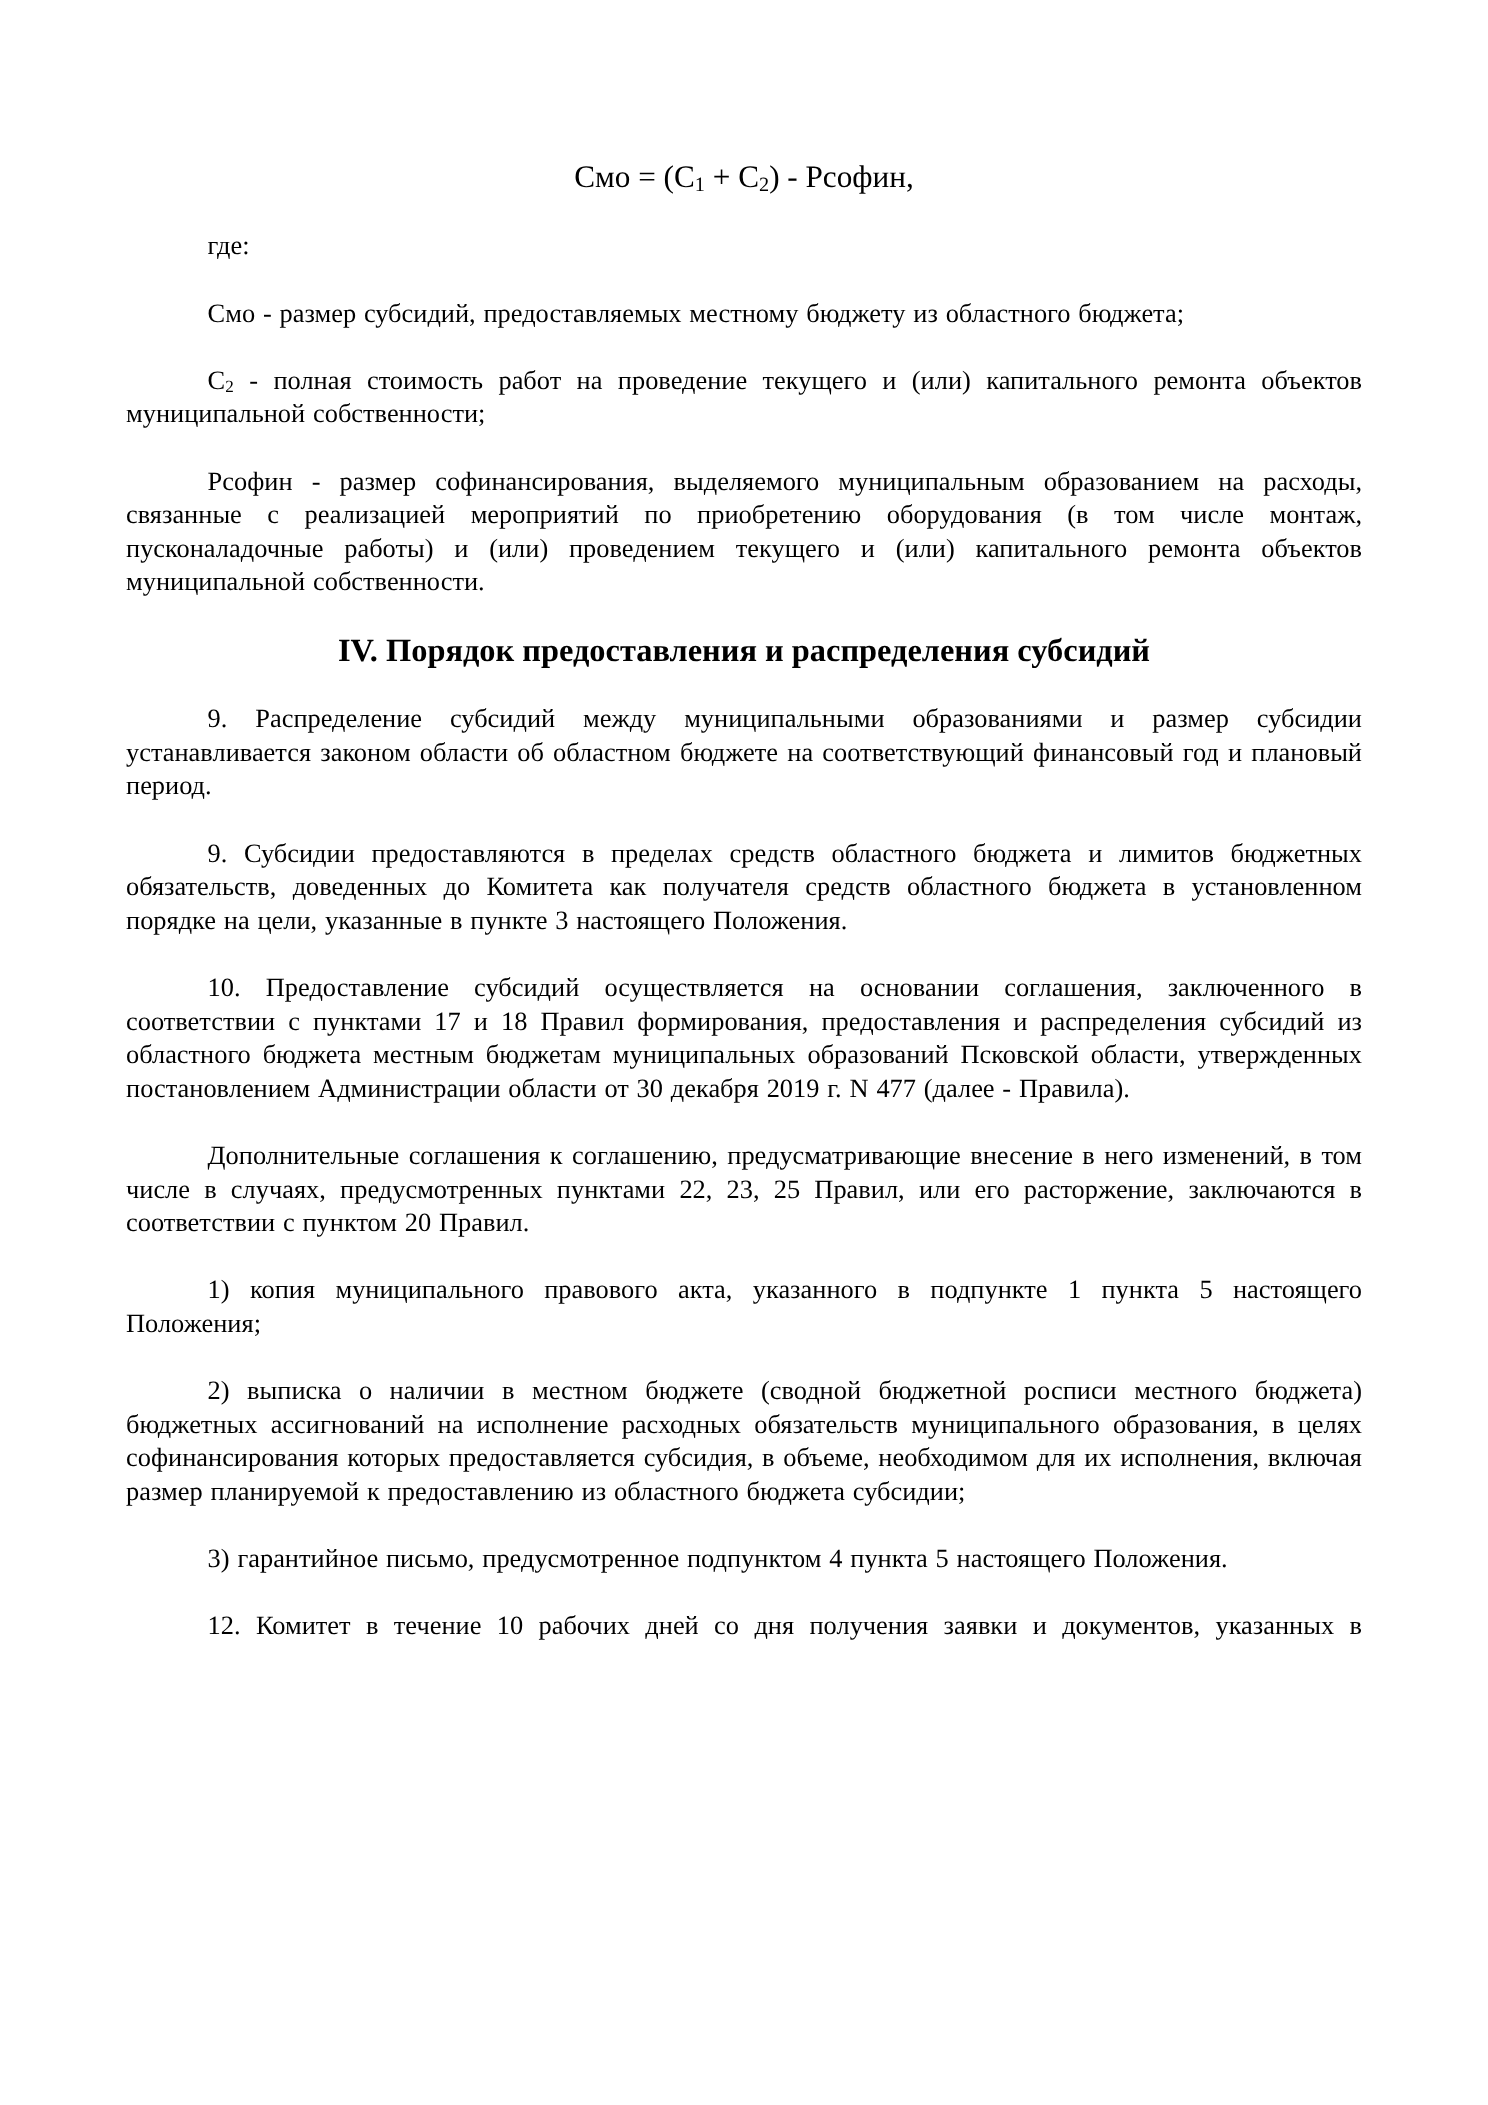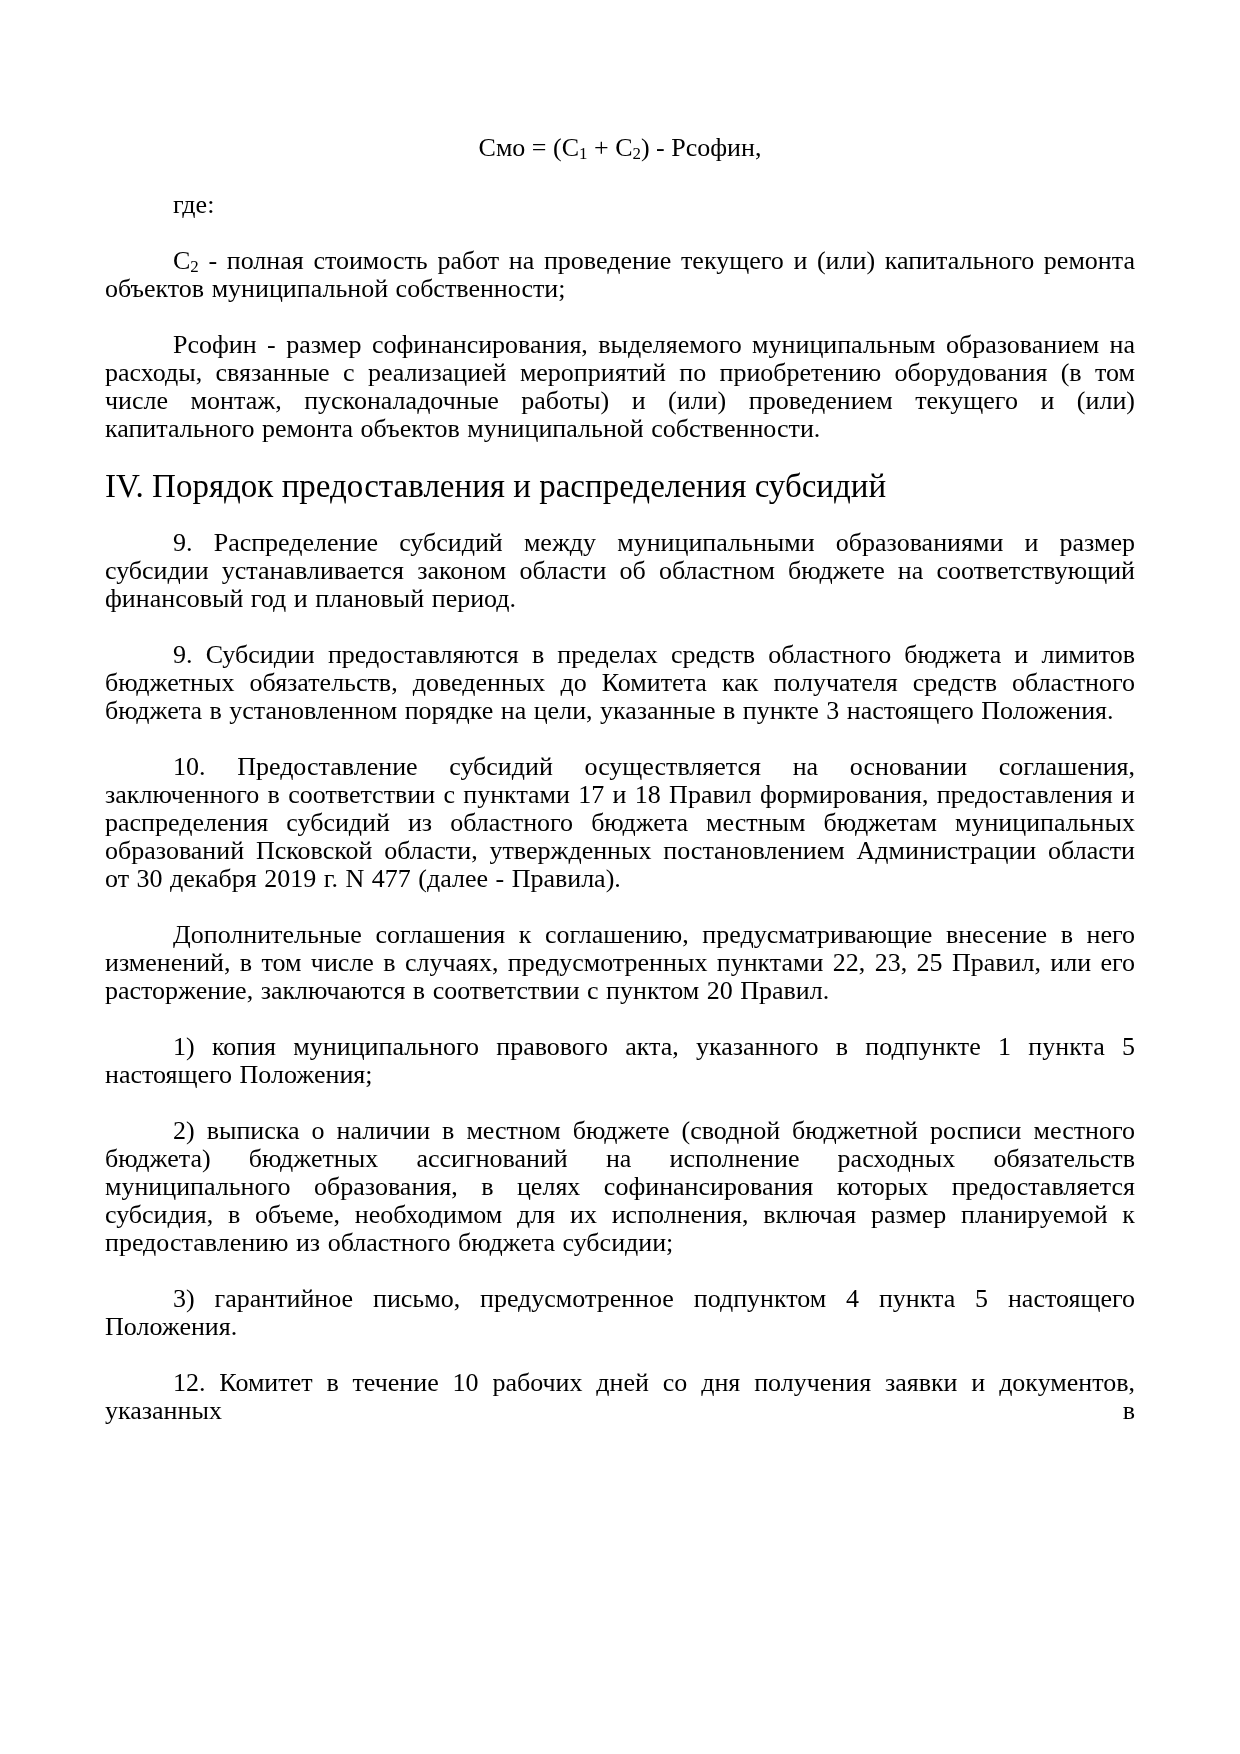--- a/index.html
+++ b/index.html
@@ -18,39 +18,39 @@
     box-sizing: border-box;
   }
   .content {
     position: absolute;
     left: 105px;
     top: 0;
     width: 1030px;
     padding-top: 133px;
   }
   .para {
-    font-size: 26px;
+    font-size: 22px;
     line-height: 28px;
     text-align: justify;
     text-indent: 68px;
     margin: 28px 0 0 0;
     word-spacing: 1px;
   }
   .formula {
     font-size: 26px;
     line-height: 30px;
     text-align: center;
     text-indent: 0;
     margin: 0 0 22px 0;
   }
   .heading {
-    font-size: 33px;
+    font-size: 27px;
     line-height: 30px;
-    font-weight: normal;
-    text-align: left;
+    font-weight: bold;
+    text-align: center;
     text-indent: 0;
     margin: 28px 0 0 0;
   }
   .justify-last {
     text-align-last: justify;
   }
   sub {
     font-size: 65%;
     line-height: 0;
     vertical-align: baseline;
@@ -58,20 +58,21 @@
     bottom: -0.18em;
   }
 </style>
 </head>
 <body>
 
 <div class="page" style="background: rgb(255, 255, 255); color: rgb(0, 0, 0);">
   <div class="content">
       <p class="formula">Смо = (С<sub>1</sub> + С<sub>2</sub>) - Рсофин,</p>
       <p class="para">где:</p>
+      <p class="para">Смо - размер субсидий, предоставляемых местному бюджету из областного бюджета;</p>
       <p class="para">С<sub>2</sub> - полная стоимость работ на проведение текущего и (или) капитального ремонта объектов муниципальной собственности;</p>
       <p class="para">Рсофин - размер софинансирования, выделяемого муниципальным образованием на расходы, связанные с реализацией мероприятий по приобретению оборудования (в том числе монтаж, пусконаладочные работы) и (или) проведением текущего и (или) капитального ремонта объектов муниципальной собственности.</p>
       <p class="heading">IV. Порядок предоставления и распределения субсидий</p>
       <p class="para">9. Распределение субсидий между муниципальными образованиями и размер субсидии устанавливается законом области об областном бюджете на соответствующий финансовый год и плановый период.</p>
       <p class="para">9. Субсидии предоставляются в пределах средств областного бюджета и лимитов бюджетных обязательств, доведенных до Комитета как получателя средств областного бюджета в установленном порядке на цели, указанные в пункте 3 настоящего Положения.</p>
       <p class="para">10. Предоставление субсидий осуществляется на основании соглашения, заключенного в соответствии с пунктами 17 и 18 Правил формирования, предоставления и распределения субсидий из областного бюджета местным бюджетам муниципальных образований Псковской области, утвержденных постановлением Администрации области от 30 декабря 2019 г. N 477 (далее - Правила).</p>
       <p class="para">Дополнительные соглашения к соглашению, предусматривающие внесение в него изменений, в том числе в случаях, предусмотренных пунктами 22, 23, 25 Правил, или его расторжение, заключаются в соответствии с пунктом 20 Правил.</p>
       <p class="para">1) копия муниципального правового акта, указанного в подпункте 1 пункта 5 настоящего Положения;</p>
       <p class="para">2) выписка о наличии в местном бюджете (сводной бюджетной росписи местного бюджета) бюджетных ассигнований на исполнение расходных обязательств муниципального образования, в целях софинансирования которых предоставляется субсидия, в объеме, необходимом для их исполнения, включая размер планируемой к предоставлению из областного бюджета субсидии;</p>
       <p class="para">3) гарантийное письмо, предусмотренное подпунктом 4 пункта 5 настоящего Положения.</p>

